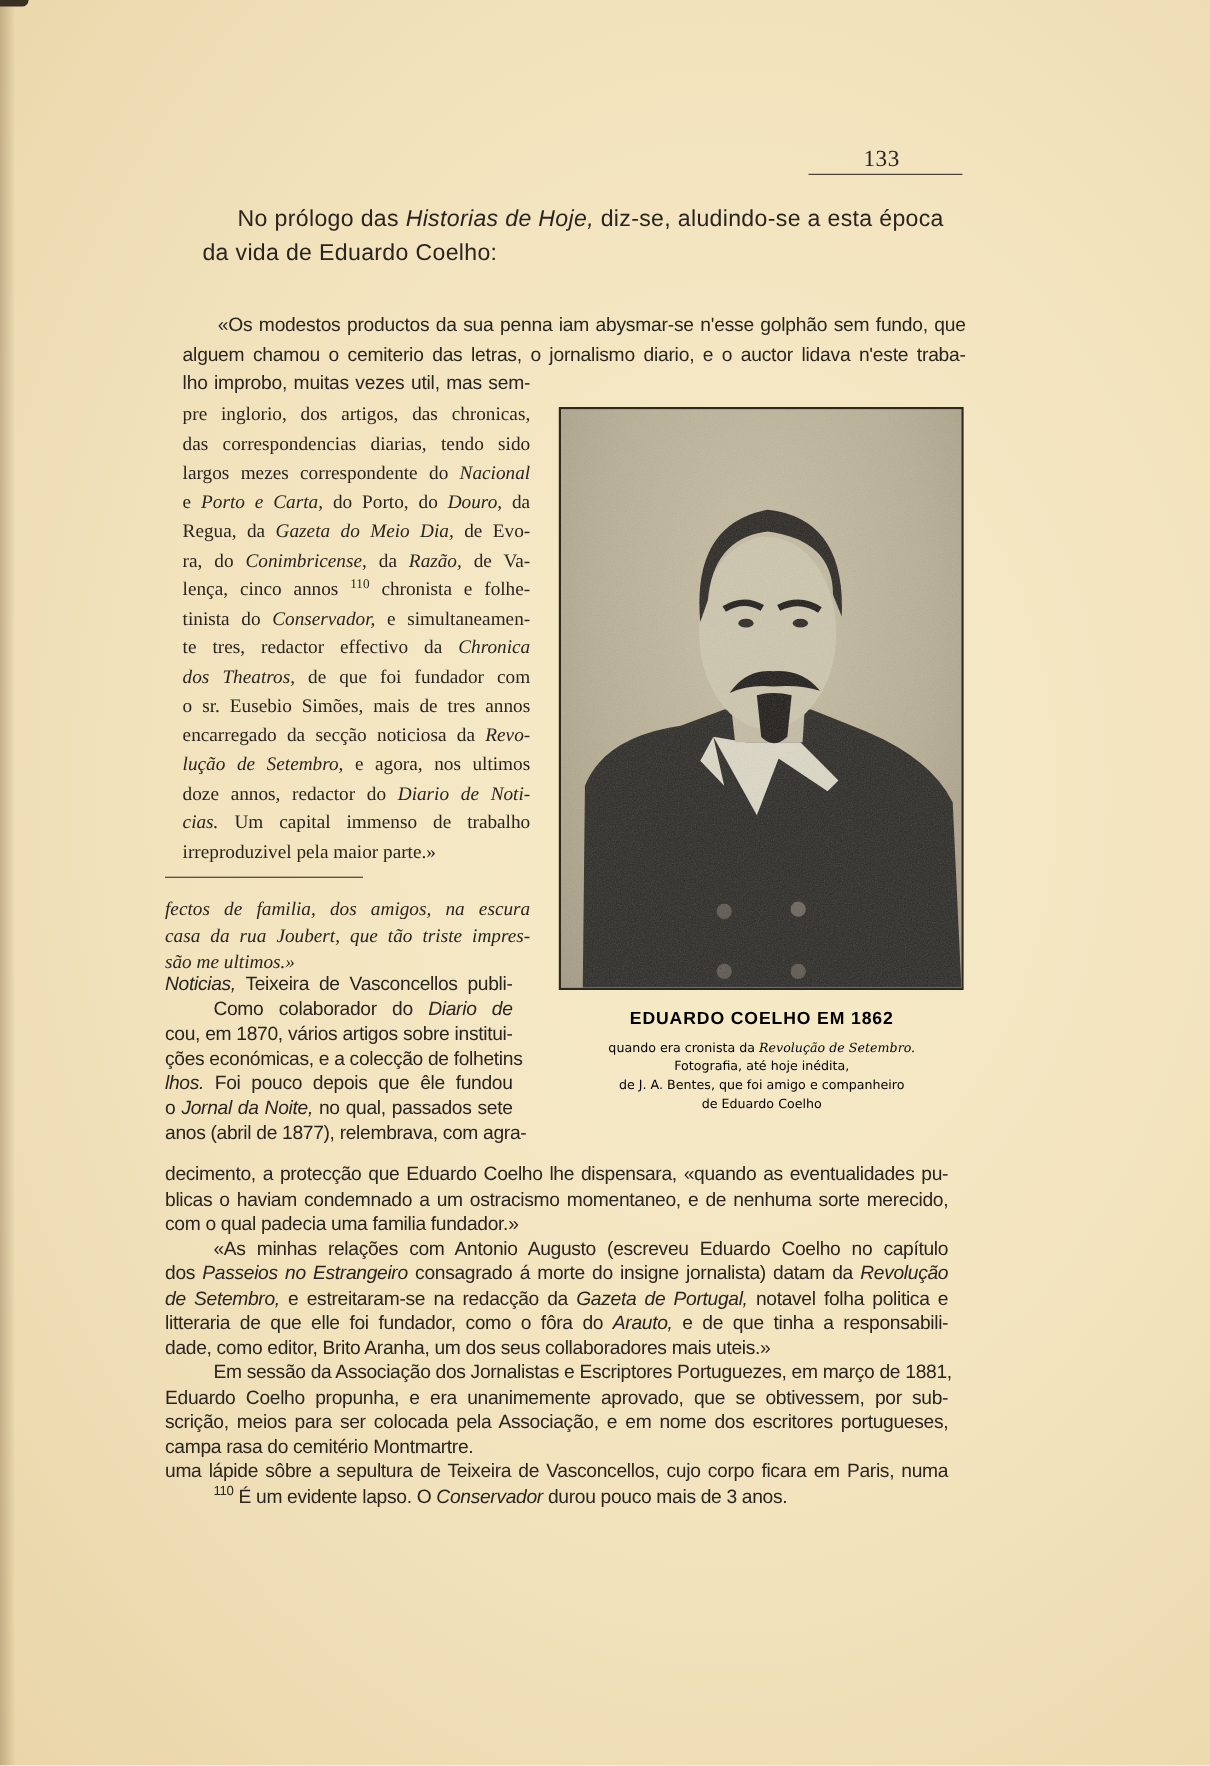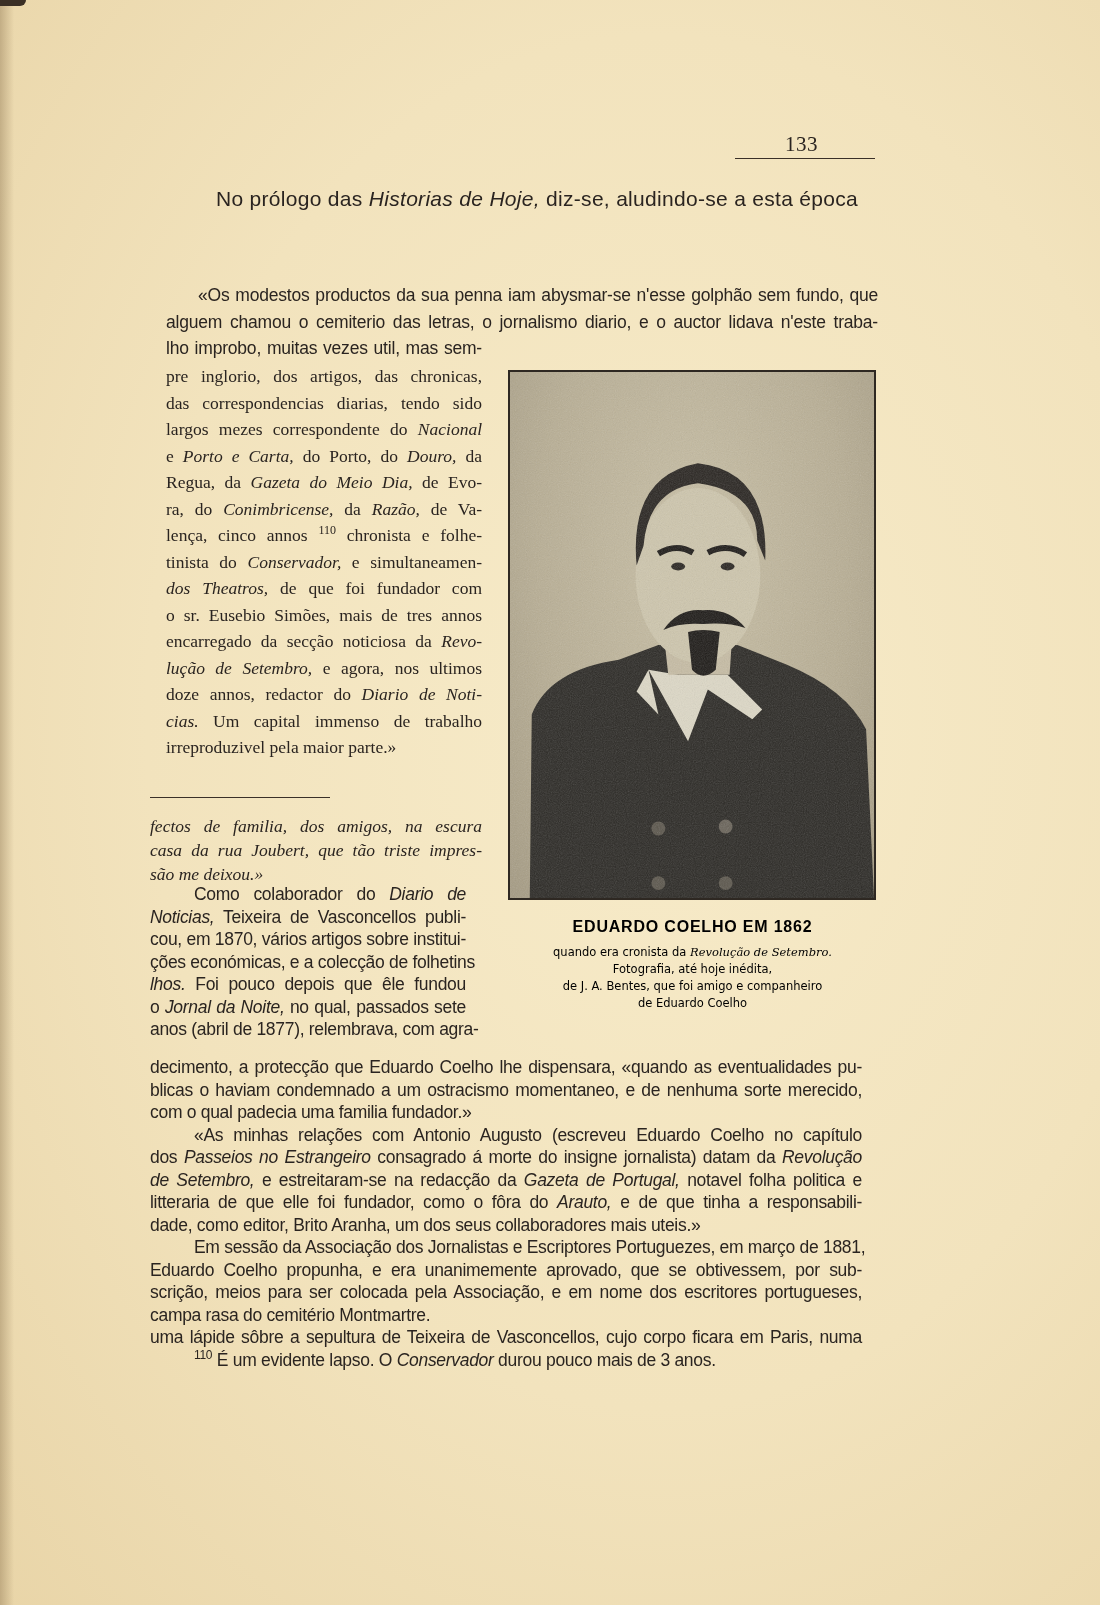--- a/index.html
+++ b/index.html
@@ -82,57 +82,59 @@
 <body>
 
 <div class="edge-shadow"></div>
 <div class="top-mark"></div>
 
 <div class="page-number">133</div>
 <div class="page-rule"></div>
 
 <div class="intro">
   <div class="indent"><span>No prólogo das </span><i>Historias de Hoje,</i><span> diz-se, aludindo-se a esta época</span></div>
+  <div>da vida de Eduardo Coelho:</div>
 </div>
 
 <div class="quote-full">
   <div class="ind line">«Os modestos productos da sua penna iam abysmar-se n'esse golphão sem fundo, que</div>
   <div class="line">alguem chamou o cemiterio das letras, o jornalismo diario, e o auctor lidava n'este traba-</div>
   <div class="line" style="width:316px">lho improbo, muitas vezes util, mas sem-</div>
 </div>
 
 <div class="col-left" id="quote-column">
     <div class="line"><span>pre inglorio, dos artigos, das chronicas,</span></div>
     <div class="line"><span>das correspondencias diarias, tendo sido</span></div>
     <div class="line"><span>largos mezes correspondente do </span><i>Nacional</i></div>
     <div class="line"><span>e </span><i>Porto e Carta,</i><span> do Porto, do </span><i>Douro,</i><span> da</span></div>
     <div class="line"><span>Regua, da </span><i>Gazeta do Meio Dia,</i><span> de Evo-</span></div>
     <div class="line"><span>ra, do </span><i>Conimbricense,</i><span> da </span><i>Razão,</i><span> de Va-</span></div>
     <div class="line"><span>lença, cinco annos </span><sup>110</sup><span> chronista e folhe-</span></div>
     <div class="line"><span>tinista do </span><i>Conservador,</i><span> e simultaneamen-</span></div>
+    <div class="line"><span>te tres, redactor effectivo da </span><i>Chronica</i></div>
     <div class="line"><i>dos Theatros,</i><span> de que foi fundador com</span></div>
     <div class="line"><span>o sr. Eusebio Simões, mais de tres annos</span></div>
     <div class="line"><span>encarregado da secção noticiosa da </span><i>Revo-</i></div>
     <div class="line"><i>lução de Setembro,</i><span> e agora, nos ultimos</span></div>
     <div class="line"><span>doze annos, redactor do </span><i>Diario de Noti-</i></div>
     <div class="line"><i>cias.</i><span> Um capital immenso de trabalho</span></div>
     <div class="line last"><span>irreproduzivel pela maior parte.»</span></div>
   </div>
 
 <div class="footnote-rule"></div>
 
 <div class="col-left-2">
   <div class="it line">fectos de familia, dos amigos, na escura</div>
   <div class="it line">casa da rua Joubert, que tão triste impres-</div>
-  <div class="it">são me deixou.»</div>
+  <div class="it">são me ultimos.»</div>
 </div>
 
 <div class="left-cont" id="left-paragraph" style="top:883px;">
+    <div class="line"><i>Noticias,</i><span> Teixeira de Vasconcellos publi-</span></div>
     <div class="line ind" style="padding-left: 44px;"><span>Como colaborador do </span><i>Diario de</i></div>
-    <div class="line"><i>Noticias,</i><span> Teixeira de Vasconcellos publi-</span></div>
     <div class="line"><span>cou, em 1870, vários artigos sobre institui-</span></div>
     <div class="line"><span>ções económicas, e a colecção de folhetins</span></div>
     <div class="line"><i>lhos.</i><span> Foi pouco depois que êle fundou</span></div>
     <div class="line"><span>o </span><i>Jornal da Noite,</i><span> no qual, passados sete</span></div>
     <div class="line"><span>anos (abril de 1877), relembrava, com agra-</span></div>
   </div>
 
 <div class="photo-frame">
   <svg viewBox="0 0 368 530" preserveAspectRatio="none">
     <defs>

